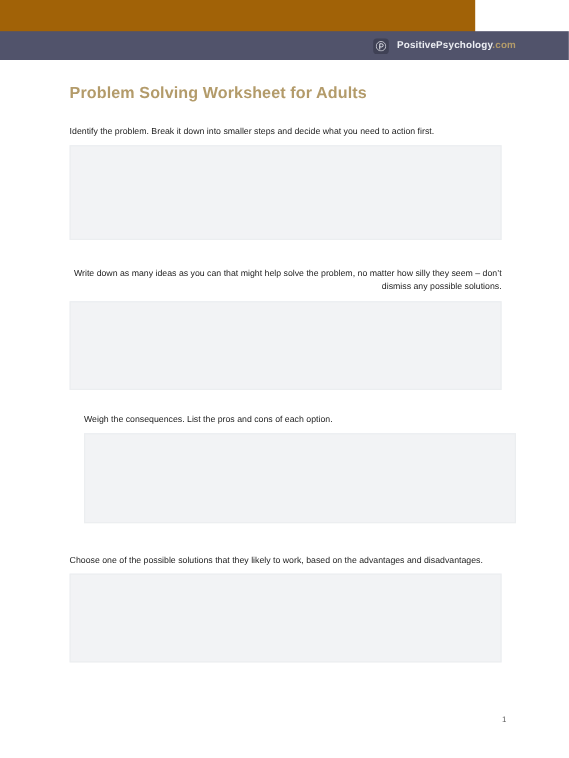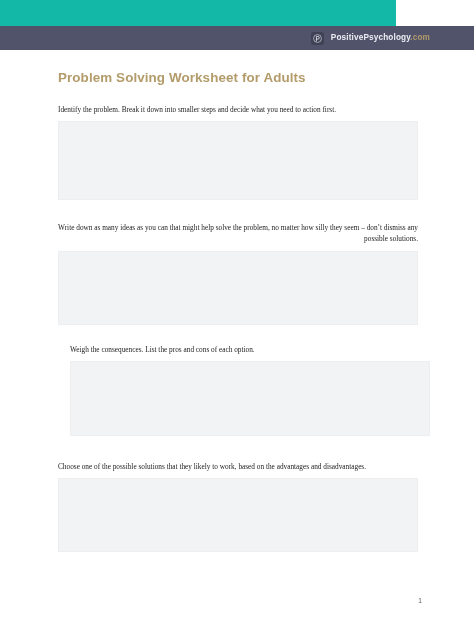--- a/index.html
+++ b/index.html
@@ -12,21 +12,21 @@
     height: 632px;
     font-family: "Liberation Sans", sans-serif;
     overflow: hidden;
     position: relative;
   }
 
   .page {
     position: relative;
     width: 396px;
     height: 632px;
-    background: #14b8a6;
+    background: #a16207;
   }
 
   
   .topbar {
     position: absolute;
     left: 0;
     top: 26px;
     width: 474px;
     height: 24px;
     background: #51536b;
@@ -77,21 +77,21 @@
     left: 58px;
     top: 20px;
     font-size: 13.4px;
     font-weight: bold;
     color: #b39b6a;
     letter-spacing: 0.1px;
     white-space: nowrap;
     text-align: right;
   }
 
-  .block { position: absolute; left: 58px; width: 360px; font-family: Liberation Serif, serif; }
+  .block { position: absolute; left: 58px; width: 360px; }
 
   .prompt {
     font-size: 7.3px;
     line-height: 1.55;
     color: #1c1c1c;
     margin: 0 0 6px 0;
   }
 
   .answerbox {
     background: #f2f3f5;

